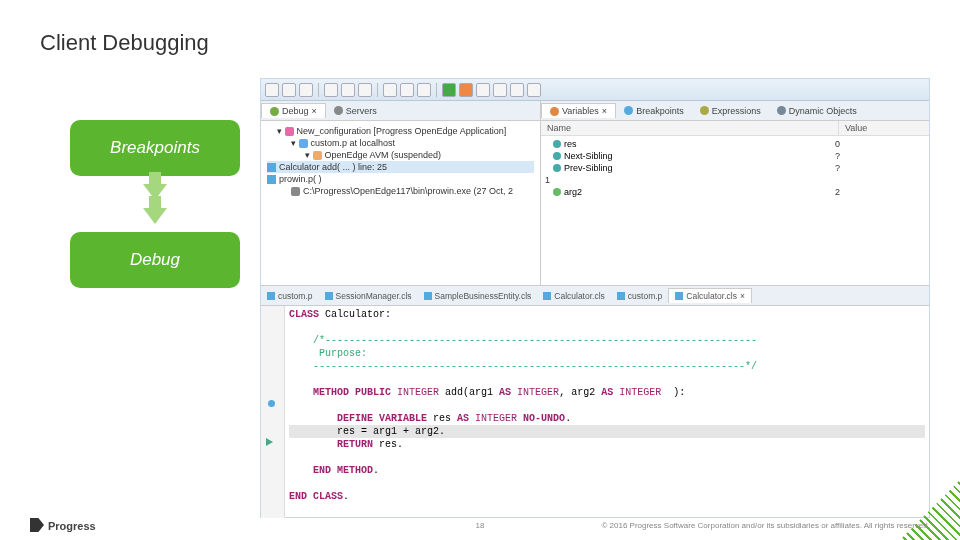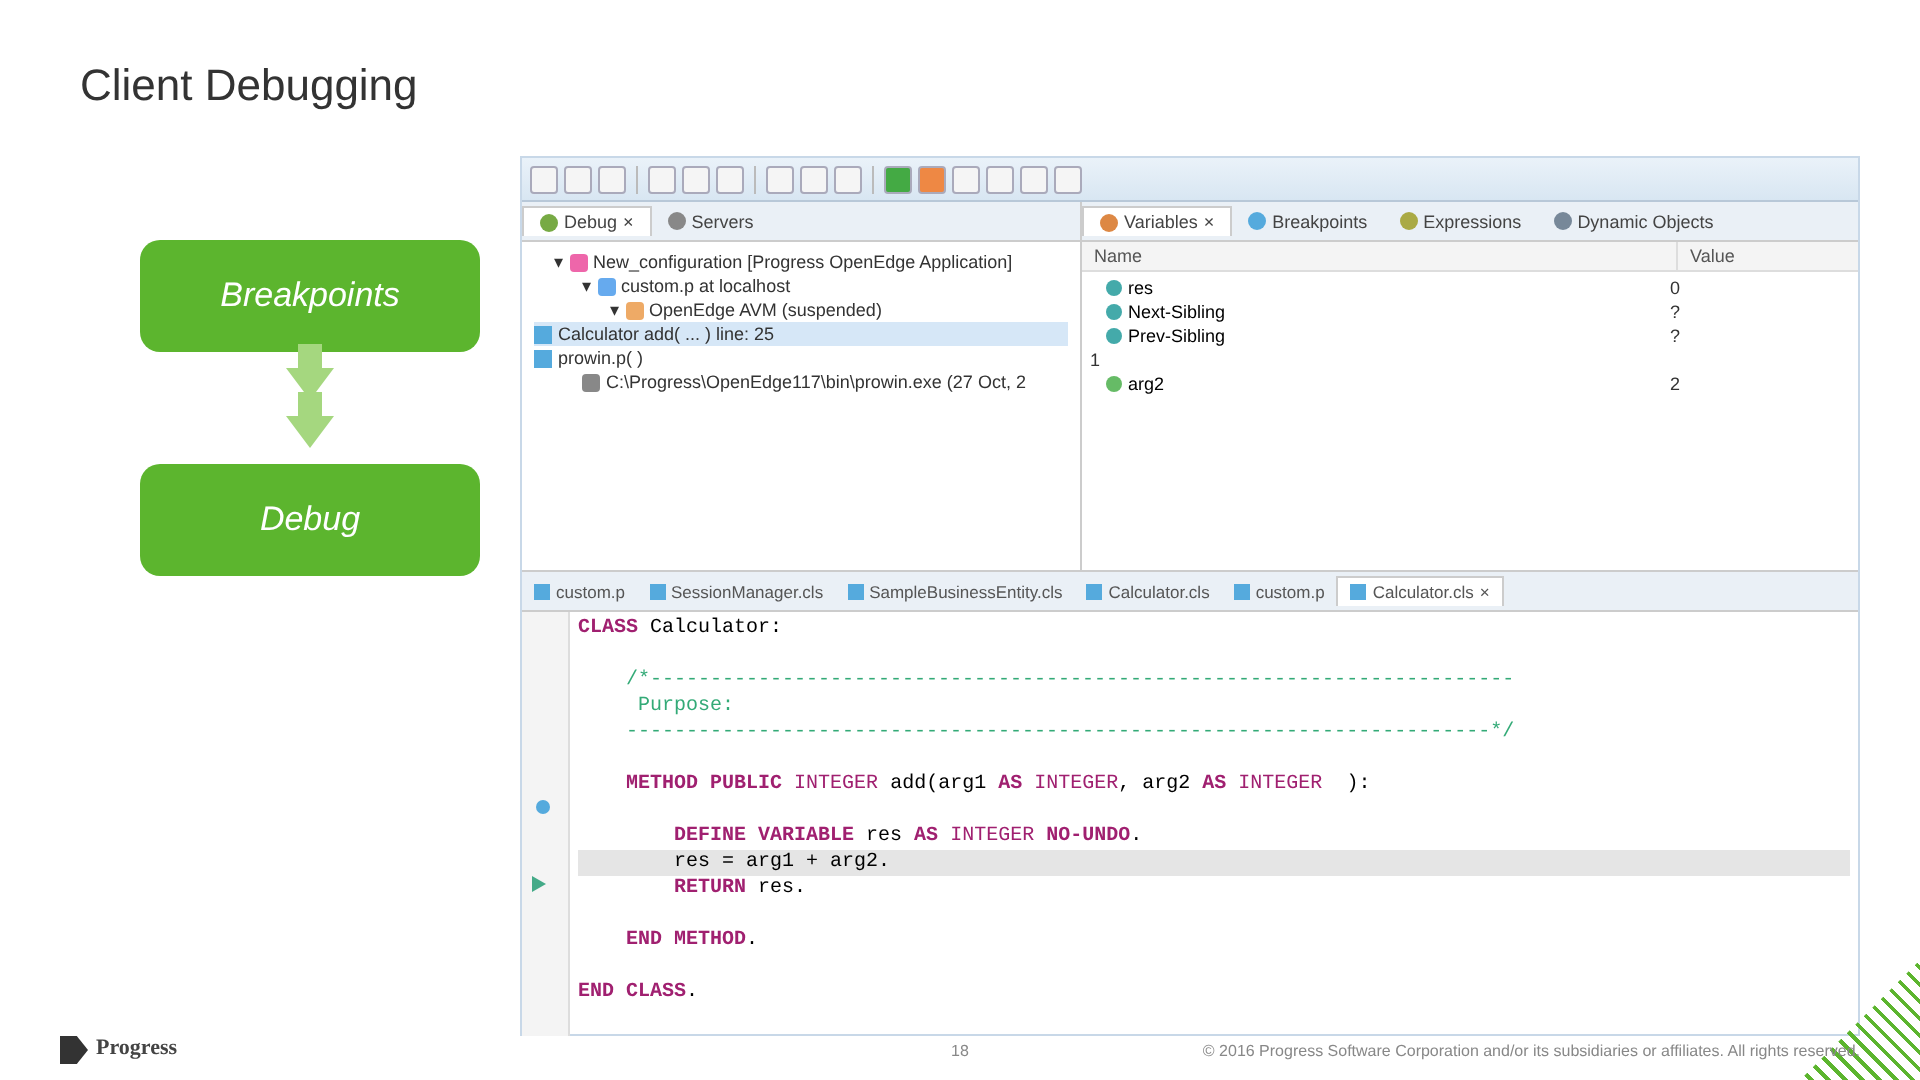--- a/index.html
+++ b/index.html
@@ -67,21 +67,21 @@
 .gutter-mark.bp::before { content: ''; position: absolute; left: 7px; top: 3px; width: 7px; height: 7px; background: #5ad; border-radius: 50%; }
 .gutter-mark.arr::before { content: ''; position: absolute; left: 5px; top: 2px; width: 0; height: 0; border-top: 4px solid transparent; border-bottom: 4px solid transparent; border-left: 7px solid #4a8; }
 .code-lines { flex: 1; padding: 2px 4px; }
 .cl { height: 13px; white-space: pre; line-height: 13px; }
 .kw { color: #a02070; font-weight: bold; }
 .ty { color: #a02070; }
 .cm { color: #3a7; }
 .hl { background: #e5e5e5; }
 
 .footer { position: absolute; bottom: 8px; left: 0; right: 0; display: flex; align-items: center; justify-content: space-between; padding: 0 30px; font-size: 8px; color: #888; }
-.logo { display: flex; align-items: flex-start; gap: 4px; font-size: 11px; font-weight: bold; color: #444; font-family: Liberation Serif, serif; }
+.logo { display: flex; align-items: flex-end; gap: 4px; font-size: 11px; font-weight: bold; color: #444; }
 .logo-ic { width: 14px; height: 14px; background: #333; clip-path: polygon(0 0, 60% 0, 100% 50%, 60% 100%, 0 100%); }
 .page-num { position: absolute; left: 50%; transform: translateX(-50%); }
 
 .stripes { position: absolute; right: 0; bottom: 0; width: 120px; height: 120px; overflow: hidden; }
 .stripes::before { content: ''; position: absolute; right: -40px; bottom: -40px; width: 200px; height: 200px; background: repeating-linear-gradient(45deg, #5cb52e 0 2px, transparent 2px 6px); clip-path: polygon(30% 100%, 100% 30%, 100% 100%); }
 </style>
 </head>
 <body>
 
 <div class="page-title">Client Debugging</div>

